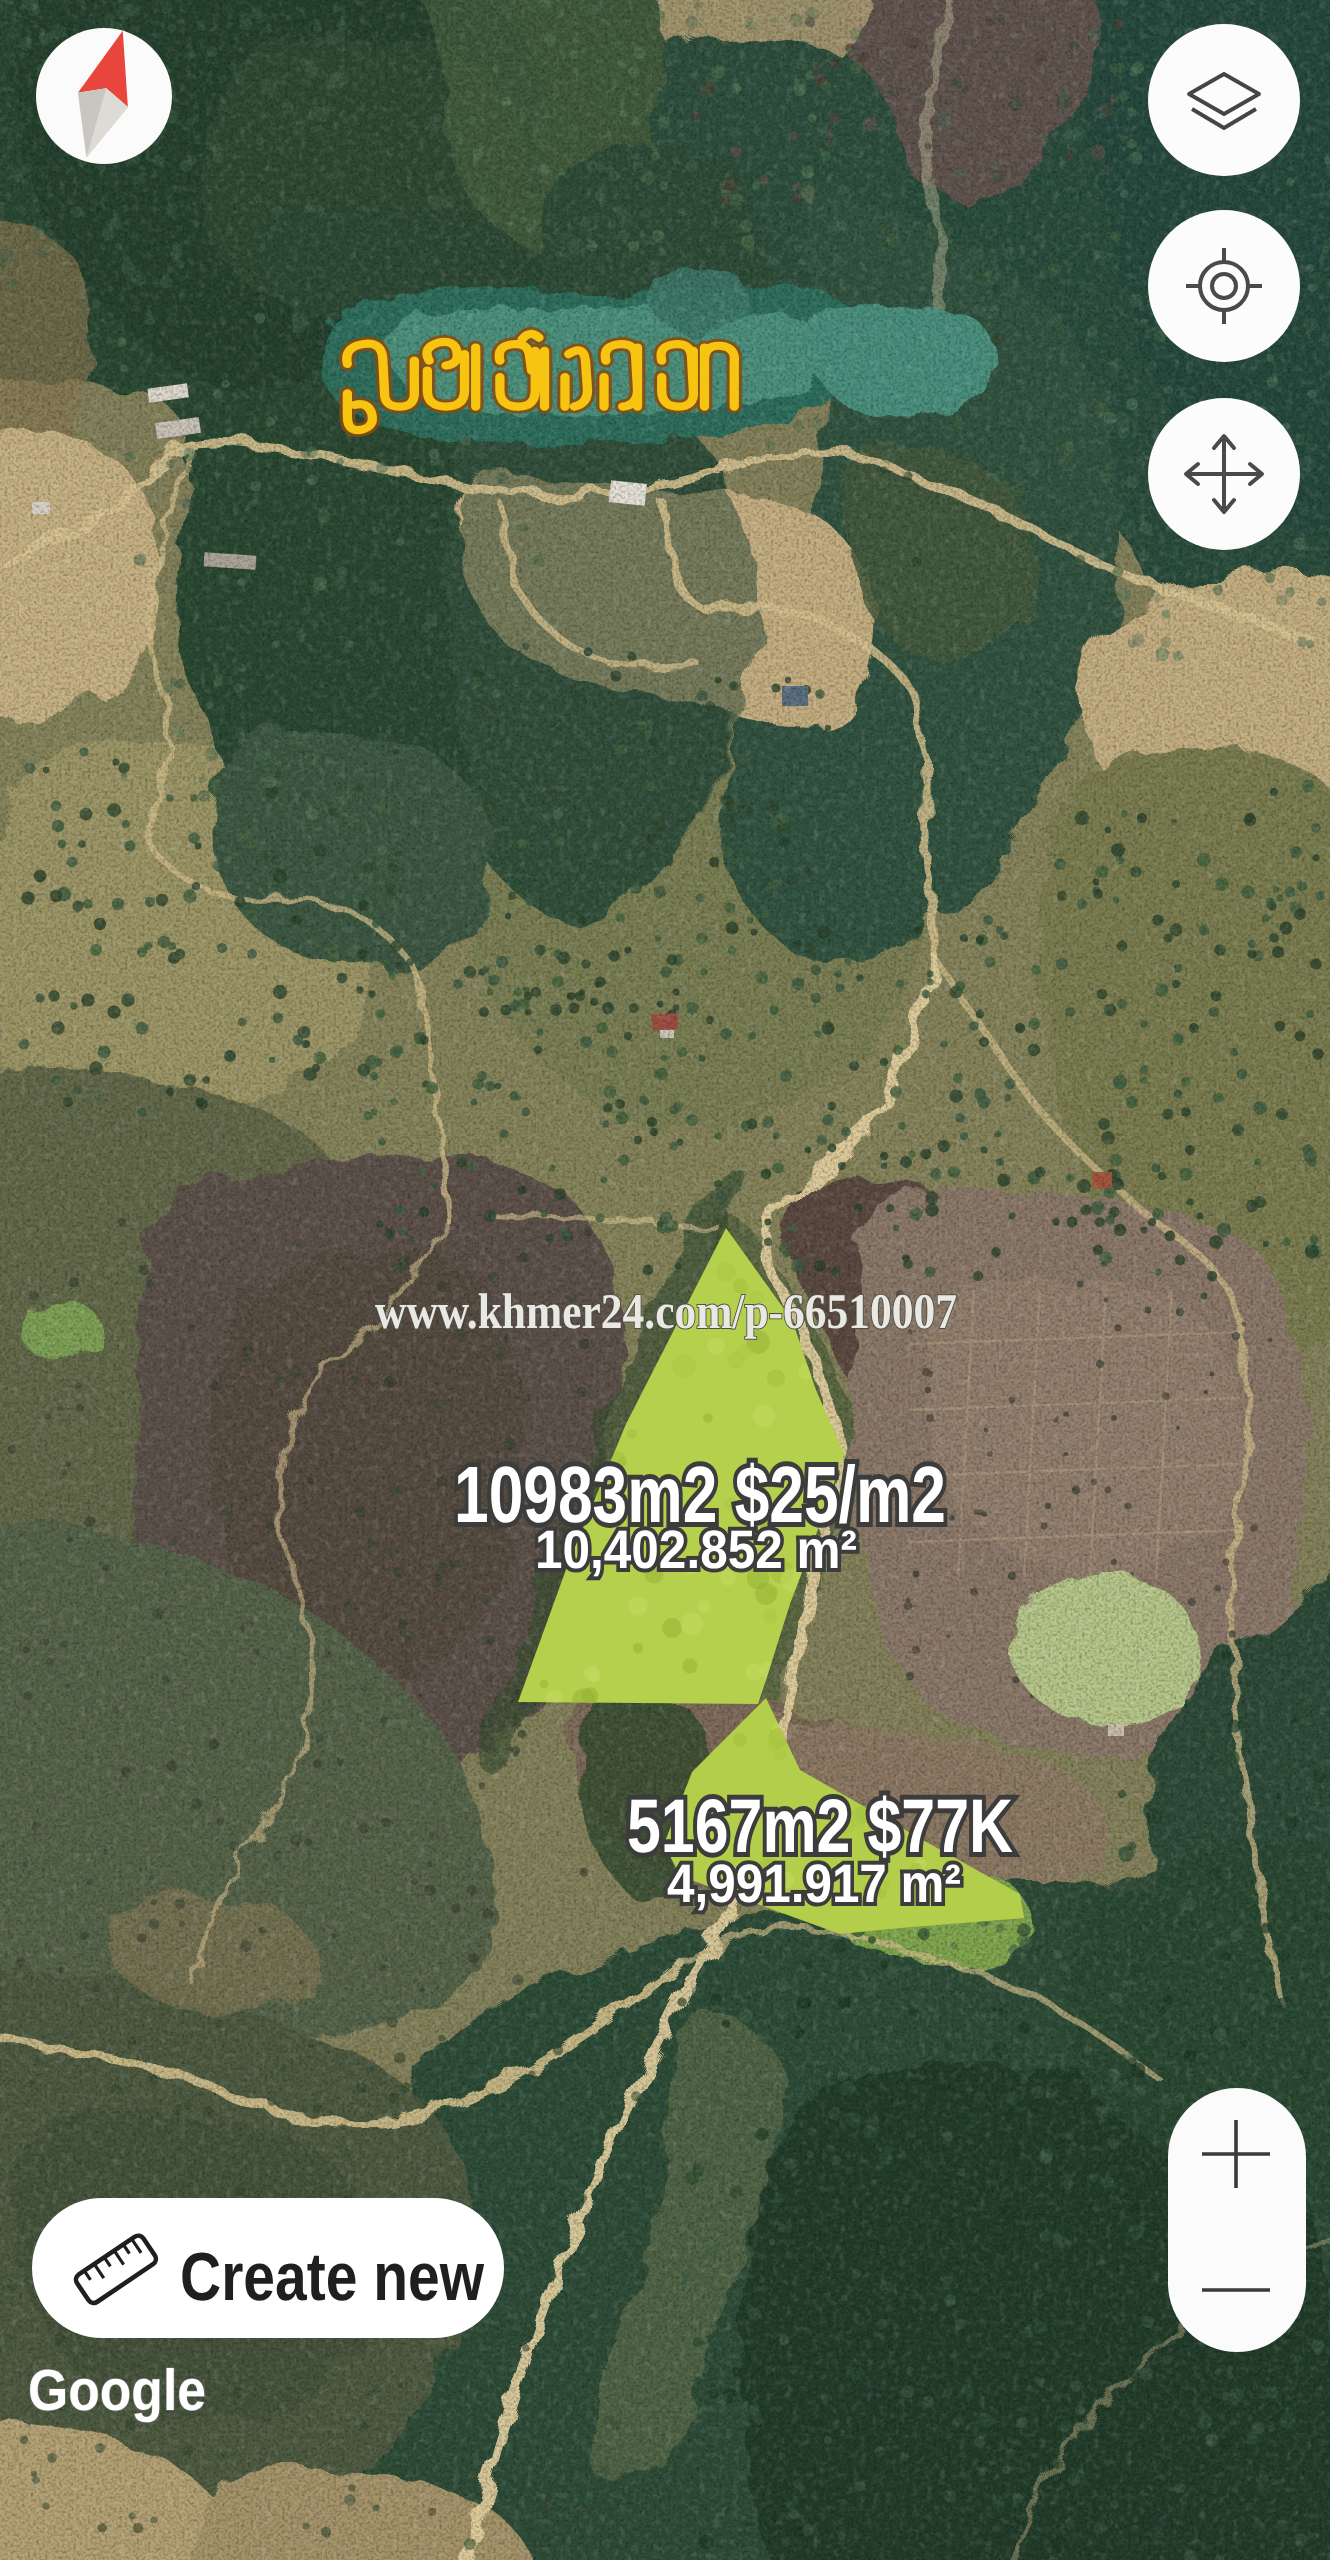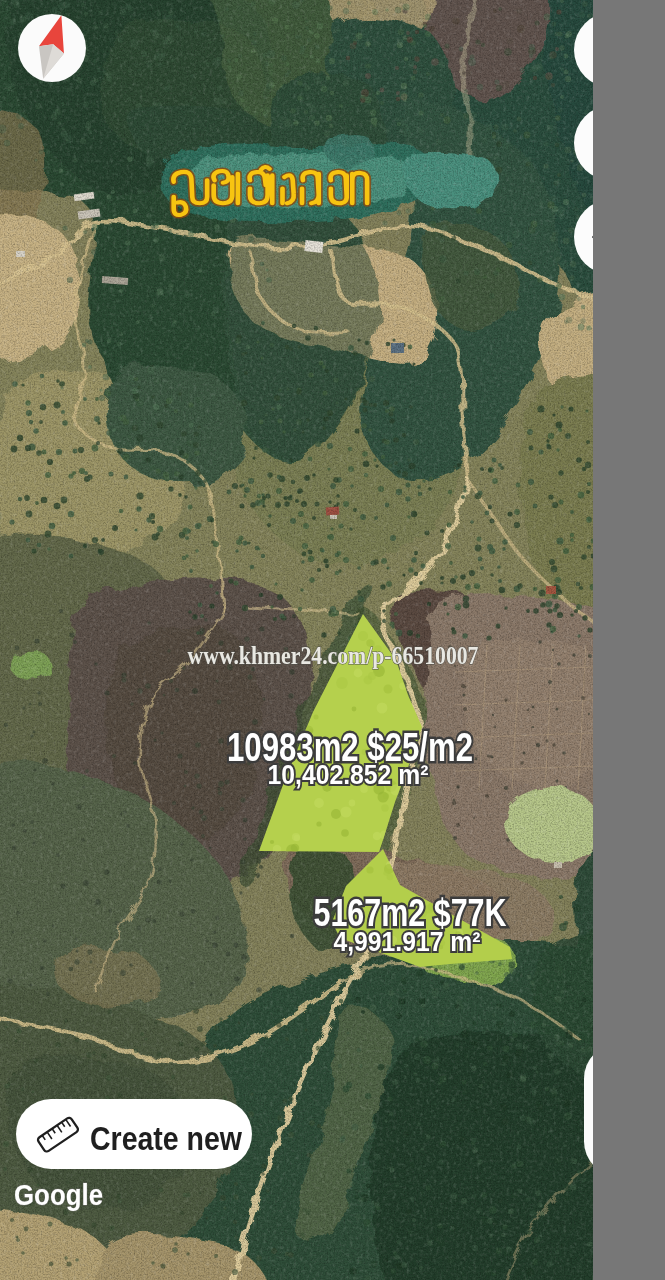--- a/index.html
+++ b/index.html
@@ -1,16 +1,16 @@
 <!DOCTYPE html>
 <html><head>
 <meta charset="utf-8">
 <style>
 html,body{margin:0;padding:0;background:#777;}
-#app{position:relative;width:593px;height:1280px;overflow:hidden;font-family:"Liberation Sans",sans-serif;}
+#app{position:relative;width:665px;height:1280px;overflow:hidden;font-family:"Liberation Sans",sans-serif;}
 </style>
 </head>
 <body>
 
 <div id="app">
 <svg width="665" height="1280" viewBox="0 0 665 1280">
 <defs>
 <filter id="rough" x="-20%" y="-20%" width="140%" height="140%">
   <feTurbulence type="fractalNoise" baseFrequency="0.04" numOctaves="3" seed="7" result="n"></feTurbulence>
   <feDisplacementMap in="SourceGraphic" in2="n" scale="15"></feDisplacementMap>

